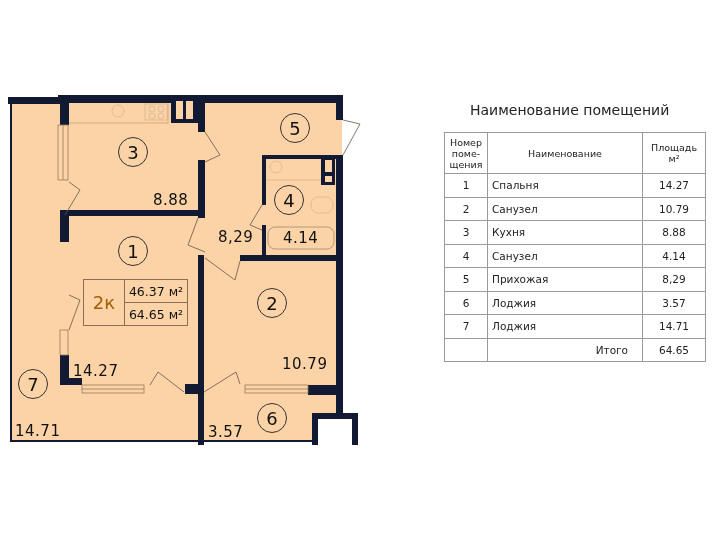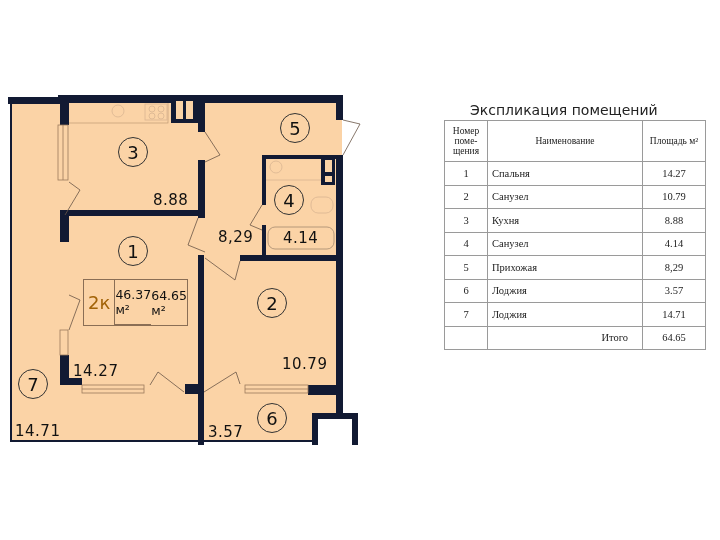--- a/index.html
+++ b/index.html
@@ -2,25 +2,25 @@
 <html><head>
 <meta charset="utf-8">
 <style>
   html, body { margin: 0; padding: 0; }
   body { width: 720px; height: 540px; background: #ffffff; position: relative; overflow: hidden; font-family: "DejaVu Sans", sans-serif; }
   #plan { position: absolute; left: 0; top: 0; width: 720px; height: 540px; }
   .num-circle { position: absolute; width: 30px; height: 30px; border: 1px solid #333; border-radius: 50%; display: flex; align-items: center; justify-content: center; font-size: 18px; color: #111; box-sizing: border-box; }
   .area { position: absolute; font-size: 15px; color: #111; letter-spacing: 0.5px; }
   .badge { position: absolute; left: 83px; top: 279px; width: 105px; height: 47px; border: 1px solid #8a6e55; box-sizing: border-box; display: flex; }
   .badge .k { width: 40px; border-right: 1px solid #8a6e55; display: flex; align-items: center; justify-content: center; font-size: 18px; color: #a16207; }
-  .badge .vals { flex: 1; display: flex; flex-direction: row; }
+  .badge .vals { flex: 1; display: flex; flex-direction: column; }
   .badge .vals div { flex: 1; display: flex; align-items: center; justify-content: center; font-size: 12.5px; color: #111; }
   .badge .vals div:first-child { border-bottom: 1px solid #8a6e55; }
   .title { position: absolute; left: 470px; top: 102px; width: 230px; text-align: left; font-size: 14px; color: #222; }
-  table.exp { position: absolute; left: 444px; top: 120px; width: 262px; border-collapse: collapse; font-size: 10.5px; color: #222; font-family: Liberation Serif, serif; }
+  table.exp { position: absolute; left: 444px; top: 132px; width: 262px; border-collapse: collapse; font-size: 10.5px; color: #222; }
   table.exp td, table.exp th { border: 1px solid #9a9a9a; height: 22.5px; padding: 0 4px; font-weight: normal; }
   table.exp th { font-size: 9.5px; height: 40px; }
   table.exp td.c { text-align: center; }
   table.exp td.r { text-align: center; }
 </style>
 </head>
 <body>
 
 <svg id="plan" viewBox="0 0 720 540" xmlns="http://www.w3.org/2000/svg">
 
@@ -121,21 +121,21 @@
 <div class="area" style="left:15px;top:422px;">14.71</div>
 
 <div class="badge">
   <div class="k">2к</div>
   <div class="vals">
     <div>46.37 м²</div>
     <div>64.65 м²</div>
   </div>
 </div>
 
-<div class="title">Экспликация помещений</div>
+<div class="title">Наименование помещений</div>
 
 <table class="exp">
   <tbody>
       <tr>
     <th style="width:34px;">Номер поме-щения</th>
     <th>Наименование</th>
     <th style="width:54px;text-align:center;">Площадь м²</th>
   </tr>
   <tr>
         <td class="c">1</td>

